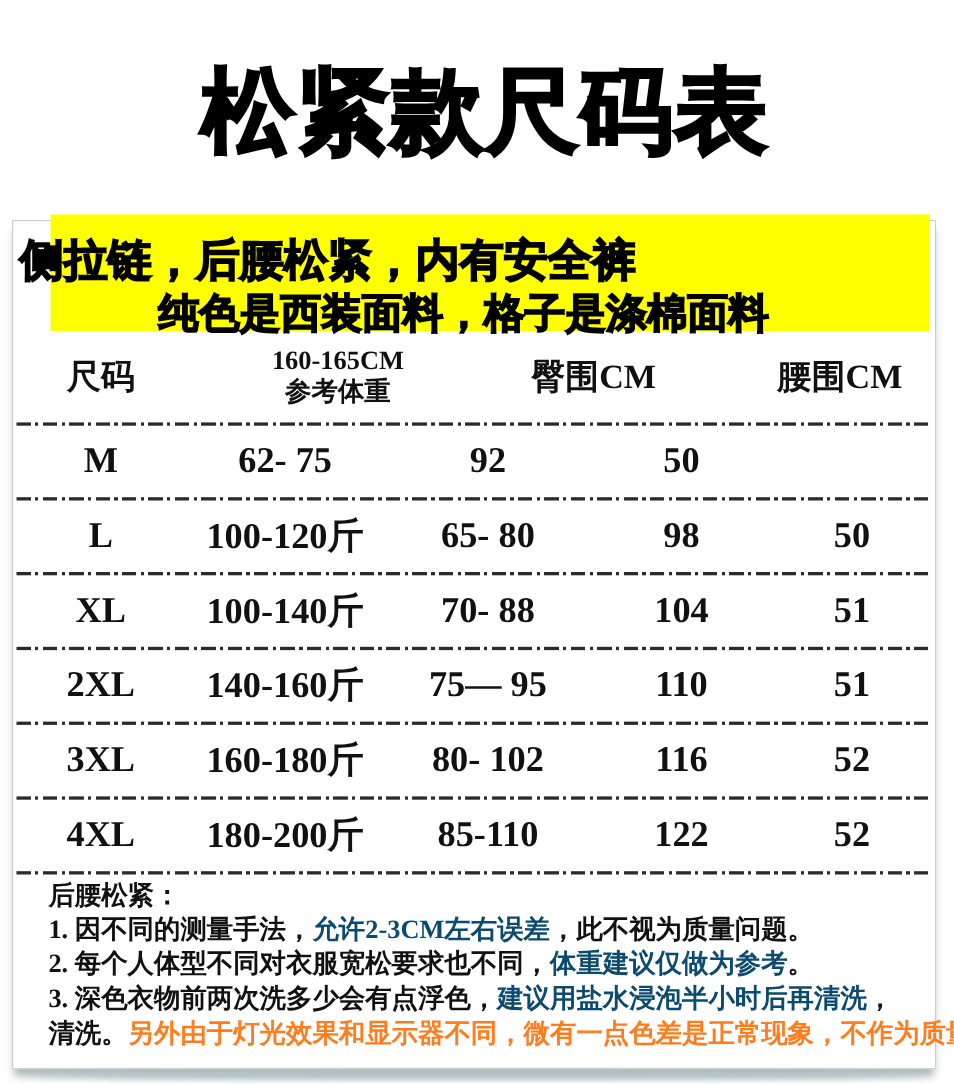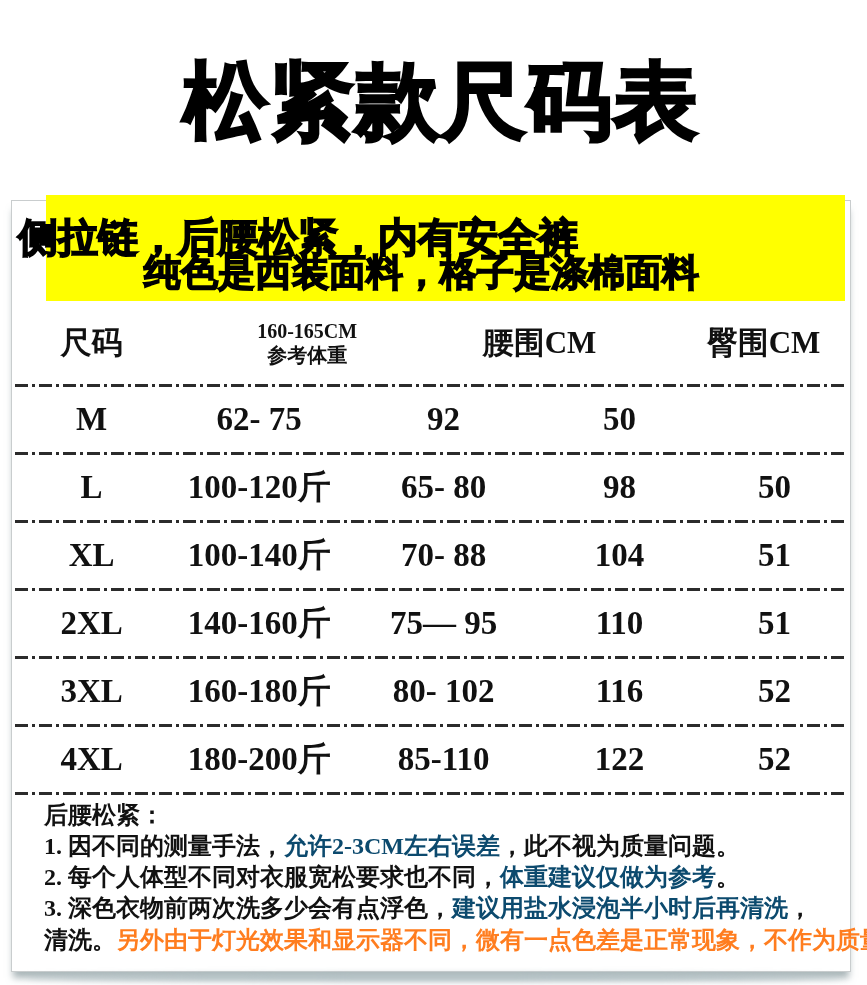--- a/index.html
+++ b/index.html
@@ -25,32 +25,32 @@
   }
 
   
   .banner {
     position:absolute; left:46px; top:195px; width:799px; height:106px;
     background:#ffff00;
   }
   .banner-line { position:absolute; color:#000; font-weight:900; white-space:nowrap;
     -webkit-text-stroke:1.6px #000; }
   .banner-line1 { left:18px;  top:197px; font-size:40px; line-height:48px;margin-top:16px; }
-  .banner-line2 { left:144px; top:250px; font-size:37px; line-height:46px; }
+  .banner-line2 { left:144px; top:262px; font-size:37px; line-height:46px; }
 
   
   .size-table { position:absolute; left:12px; top:302px; width:838px; }
   .thead, .trow {
     display:grid; grid-template-columns:19% 21% 23% 19% 18%;
     align-items:center; justify-items:center;
     font-family:"Liberation Serif", serif; font-weight:bold; color:#111;
     white-space:nowrap;
   }
   .thead { height:82px; font-size:31px;gap:48px; }
-  .th-weight { text-align:center; font-size:20px; line-height:1.22; }
+  .th-weight { text-align:center; font-size:24px; line-height:1.22; }
   .trow { height:65px; font-size:33px; }
   .sep {
     height:3px; margin:0 3px;
     background:repeating-linear-gradient(90deg,
       #2b2b2b 0 13px, transparent 13px 17px,
       #2b2b2b 17px 20px, transparent 20px 24px);
   }
 
   
   .notes {
@@ -81,22 +81,22 @@
   <div class="banner-line banner-line1">侧拉链，后腰松紧，内有安全裤</div>
   <div class="banner-line banner-line2">纯色是西装面料，格子是涤棉面料</div>
 
   <div class="size-table">
     <div class="thead">
       <div>尺码</div>
       <div class="th-weight">
         <div>160-165CM</div>
         <div>参考体重</div>
       </div>
+      <div>臀围CM</div>
       <div>腰围CM</div>
-      <div>臀围CM</div>
       <div>裙长CM</div>
     </div>
     <div class="sep"></div>
 
     <div class="trow">
       <div>M</div>
       <div>62- 75</div>
       <div>92</div>
       <div>50</div>
     </div>

